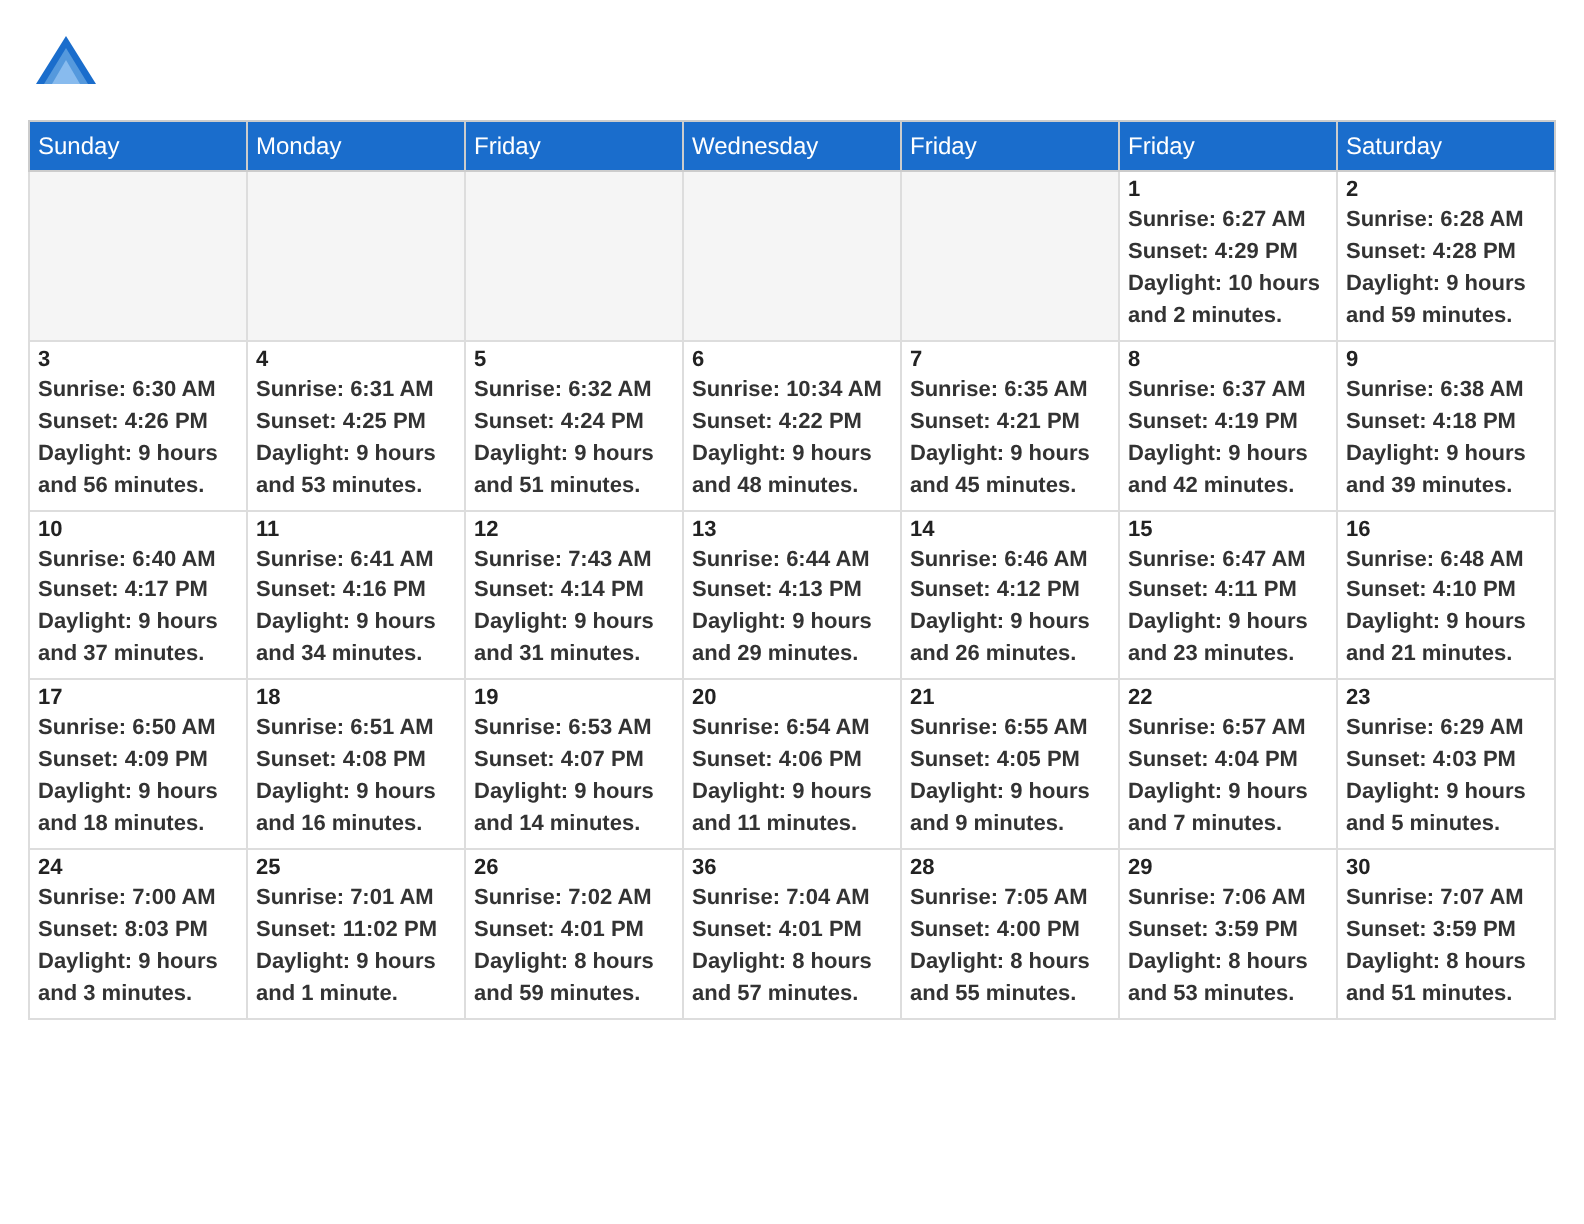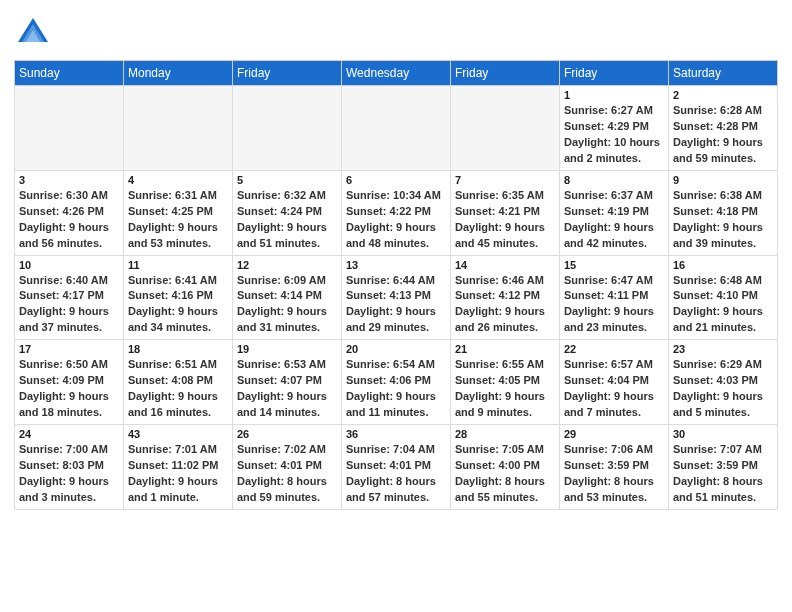--- a/index.html
+++ b/index.html
@@ -215,21 +215,21 @@
           </td>
           <td>
             <span class="day-num">11</span>
             <div class="day-info">Sunrise: 6:41 AM
 Sunset: 4:16 PM
 Daylight: 9 hours
 and 34 minutes.</div>
           </td>
           <td>
             <span class="day-num">12</span>
-            <div class="day-info">Sunrise: 6:09 AM
+            <div class="day-info">Sunrise: 7:43 AM
 Sunset: 4:14 PM
 Daylight: 9 hours
 and 31 minutes.</div>
           </td>
           <td>
             <span class="day-num">13</span>
             <div class="day-info">Sunrise: 6:44 AM
 Sunset: 4:13 PM
 Daylight: 9 hours
 and 29 minutes.</div>
@@ -309,21 +309,21 @@
         </tr>
         <tr>
           <td>
             <span class="day-num">24</span>
             <div class="day-info">Sunrise: 7:00 AM
 Sunset: 8:03 PM
 Daylight: 9 hours
 and 3 minutes.</div>
           </td>
           <td>
-            <span class="day-num">43</span>
+            <span class="day-num">25</span>
             <div class="day-info">Sunrise: 7:01 AM
 Sunset: 11:02 PM
 Daylight: 9 hours
 and 1 minute.</div>
           </td>
           <td>
             <span class="day-num">26</span>
             <div class="day-info">Sunrise: 7:02 AM
 Sunset: 4:01 PM
 Daylight: 8 hours

